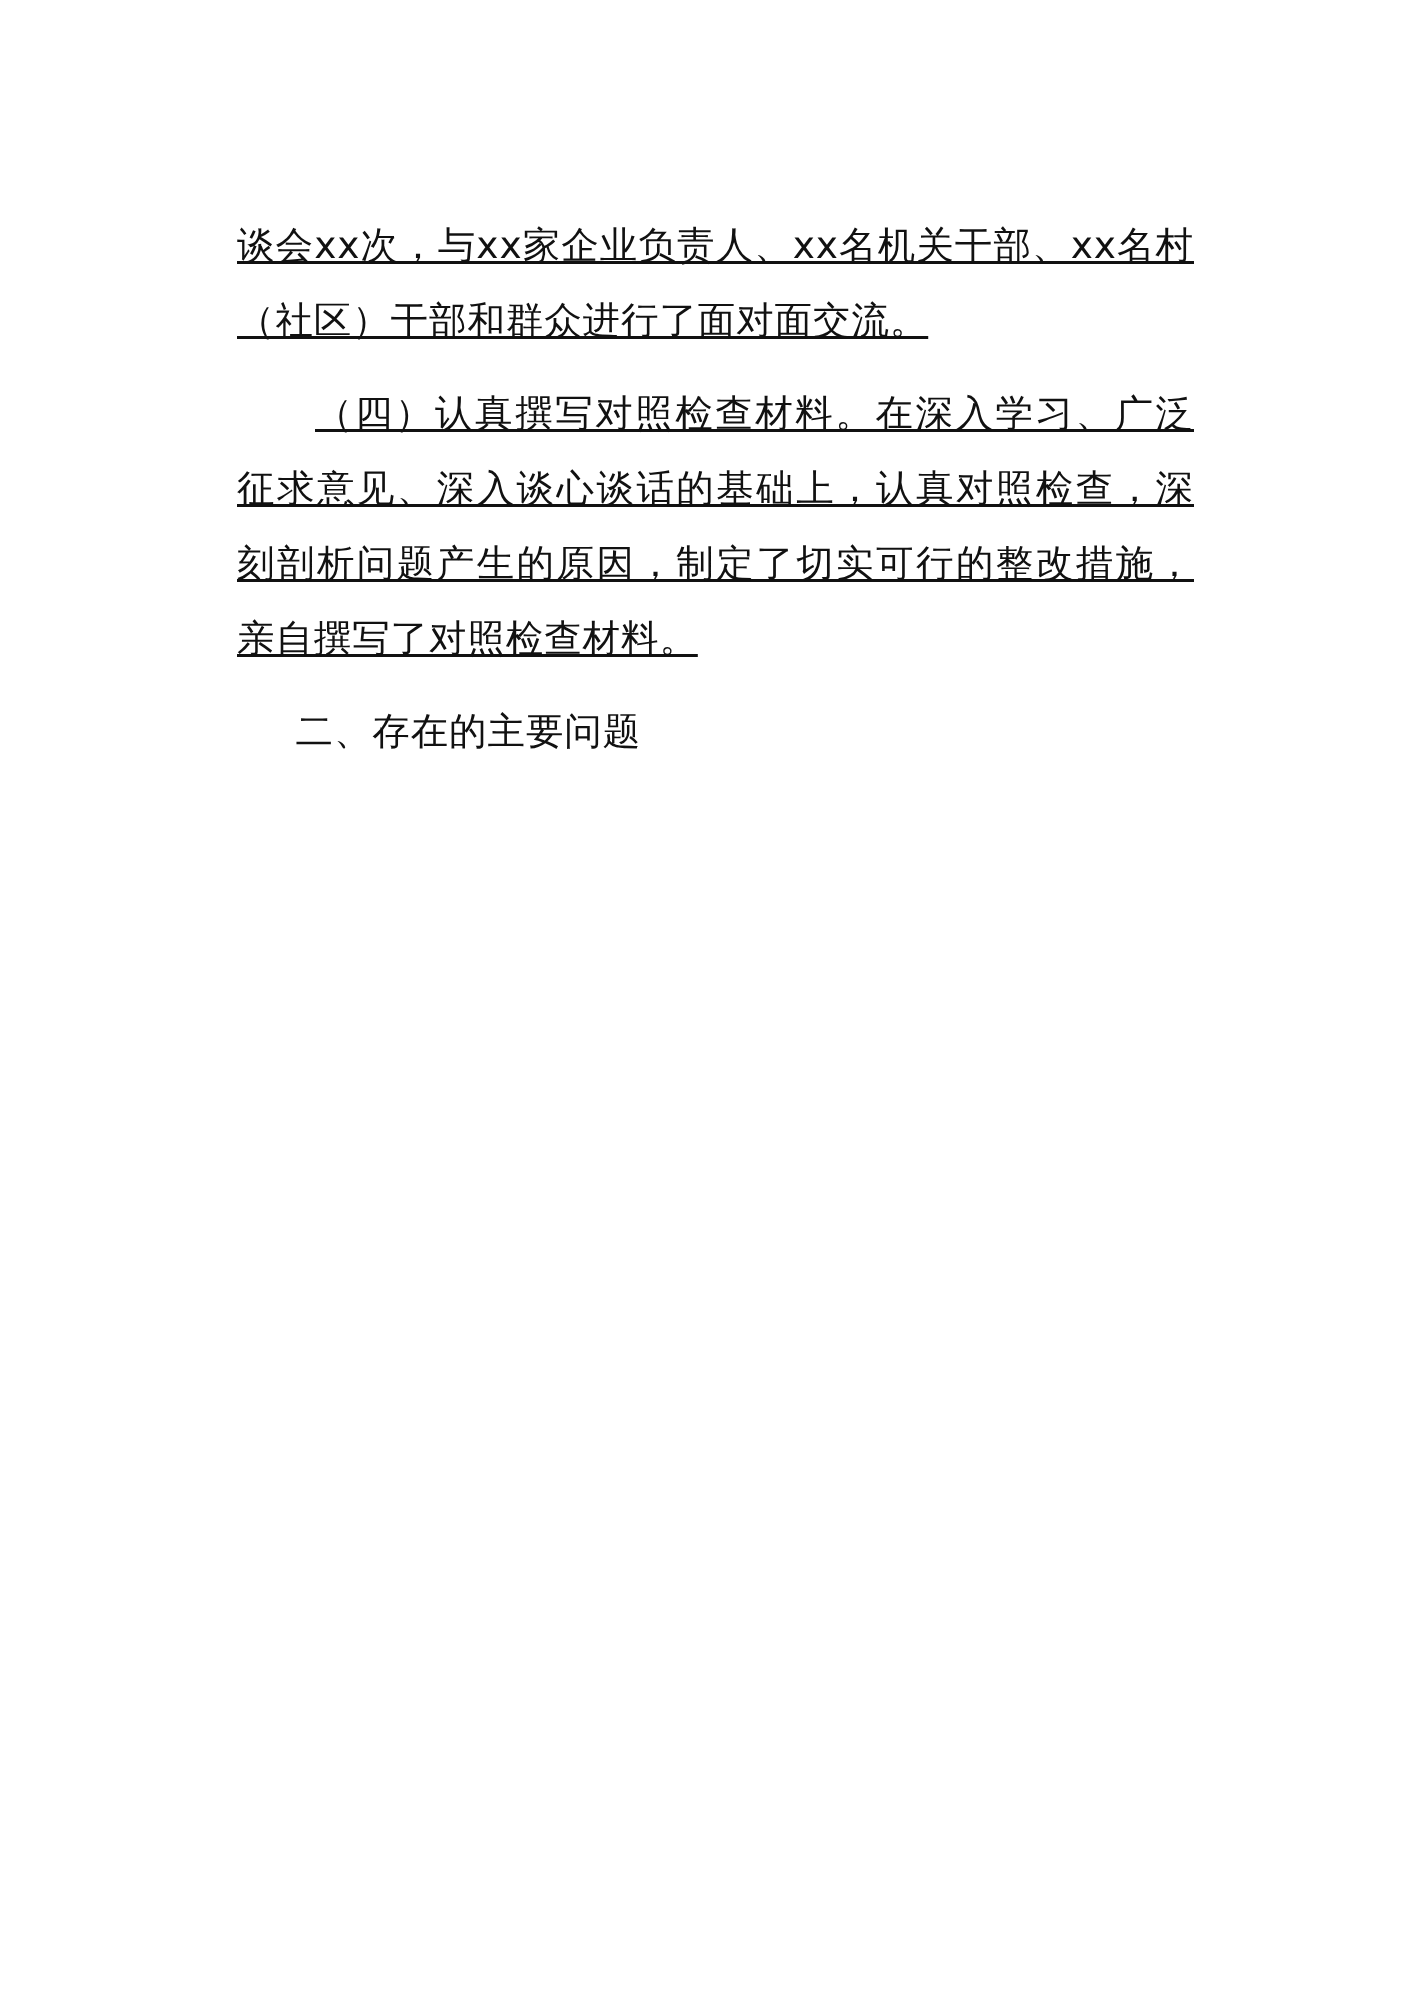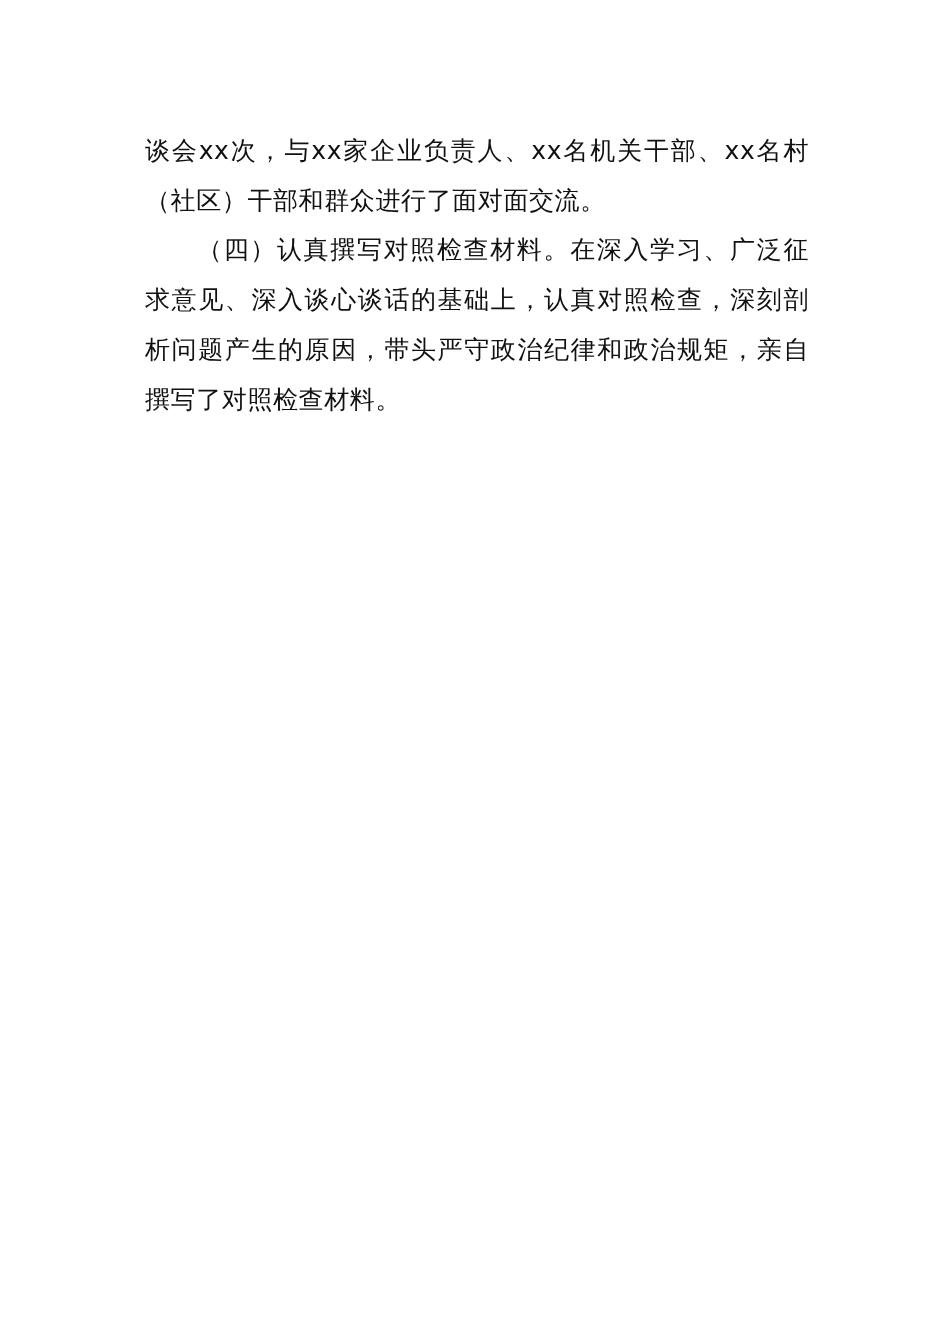--- a/index.html
+++ b/index.html
@@ -3,22 +3,23 @@
 <meta charset="utf-8">
 <style>
   html, body { margin:0; padding:0; background:#ffffff; }
   body { width:950px; height:1344px; position:relative; overflow:hidden; }
   .page {
     position:absolute; left:145px; top:126px; width:664px;
     font-family: "DejaVu Sans", "Liberation Sans", sans-serif;
     font-size:25px; line-height:49.7px; color:#111111;
     text-align:justify; letter-spacing:0.6px;
   }
-  .para { margin:0; text-indent:52px; }
+  .para { margin:13px; text-indent:52px;text-decoration:underline; }
   .heading { margin:0; text-indent:52px; }
 </style>
 </head>
 <body>
 
 <div class="page">
   <p class="para" style="text-indent:0">谈会xx次，与xx家企业负责人、xx名机关干部、xx名村（社区）干部和群众进行了面对面交流。</p>
-  <p class="para">（四）认真撰写对照检查材料。在深入学习、广泛征求意见、深入谈心谈话的基础上，认真对照检查，深刻剖析问题产生的原因，带头严守政治纪律和政治规矩，亲自撰写了对照检查材料。</p>
+  <p class="para">（四）认真撰写对照检查材料。在深入学习、广泛征求意见、深入谈心谈话的基础上，认真对照检查，深刻剖析问题产生的原因，制定了切实可行的整改措施，亲自撰写了对照检查材料。</p>
+  <p class="heading">二、存在的主要问题</p>
 </div>
 
 </body></html>

